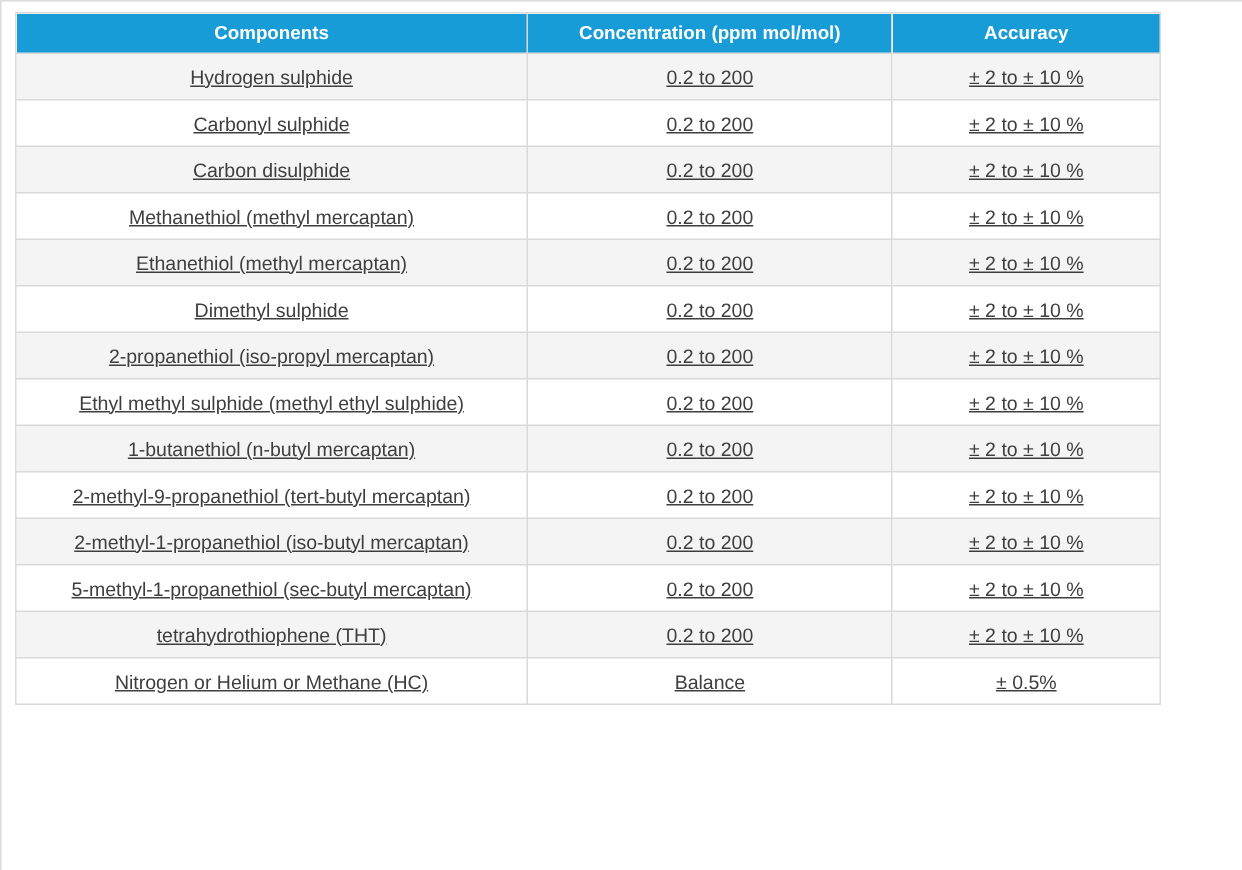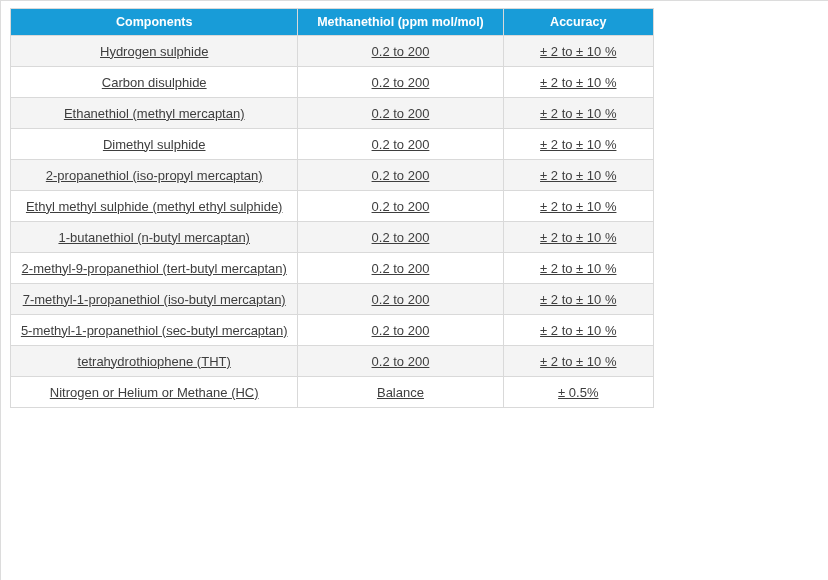--- a/index.html
+++ b/index.html
@@ -15,21 +15,21 @@
     background: var(--page_bg, #ffffff);
     border-top: 1px solid var(--edge_rule, #dcdcdc);
     border-left: 1px solid var(--edge_rule, #dcdcdc);
     padding-top: 7px;
     padding-left: 9px;
     overflow: hidden;
   }
   table.spec-table {
     border-collapse: collapse;
     table-layout: fixed;
-    width: 644px;
+    width: 764px;
   }
   table.spec-table col.c1 { width: 44.7%; }
   table.spec-table col.c2 { width: 31.9%; }
   table.spec-table col.c3 { width: 23.4%; }
   table.spec-table th,
   table.spec-table td {
     border: 1px solid var(--border_color, #d9d9d9);
     text-align: center;
     vertical-align: middle;
     padding: 0 4px;
@@ -61,38 +61,48 @@
 <div class="page">
   <table class="spec-table">
     <colgroup>
       <col class="c1">
         <col class="c2">
         <col class="c3">
     </colgroup>
     <thead>
       <tr>
         <th>Components</th>
-        <th>Methanethiol (ppm mol/mol)</th>
+        <th>Concentration (ppm mol/mol)</th>
         <th>Accuracy</th>
       </tr>
     </thead>
     <tbody id="table-body">
   <tr>
     <td>Hydrogen sulphide</td>
     <td>0.2 to 200</td>
     <td>± 2 to ± 10 %</td>
   </tr>
 
+  <tr>
+    <td>Carbonyl sulphide</td>
+    <td>0.2 to 200</td>
+    <td>± 2 to ± 10 %</td>
+  </tr>
 
   <tr>
     <td>Carbon disulphide</td>
     <td>0.2 to 200</td>
     <td>± 2 to ± 10 %</td>
   </tr>
 
+  <tr>
+    <td>Methanethiol (methyl mercaptan)</td>
+    <td>0.2 to 200</td>
+    <td>± 2 to ± 10 %</td>
+  </tr>
 
   <tr>
     <td>Ethanethiol (methyl mercaptan)</td>
     <td>0.2 to 200</td>
     <td>± 2 to ± 10 %</td>
   </tr>
 
   <tr>
     <td>Dimethyl sulphide</td>
     <td>0.2 to 200</td>
@@ -118,21 +128,21 @@
     <td>± 2 to ± 10 %</td>
   </tr>
 
   <tr>
     <td>2-methyl-9-propanethiol (tert-butyl mercaptan)</td>
     <td>0.2 to 200</td>
     <td>± 2 to ± 10 %</td>
   </tr>
 
   <tr>
-    <td>7-methyl-1-propanethiol (iso-butyl mercaptan)</td>
+    <td>2-methyl-1-propanethiol (iso-butyl mercaptan)</td>
     <td>0.2 to 200</td>
     <td>± 2 to ± 10 %</td>
   </tr>
 
   <tr>
     <td>5-methyl-1-propanethiol (sec-butyl mercaptan)</td>
     <td>0.2 to 200</td>
     <td>± 2 to ± 10 %</td>
   </tr>
 

